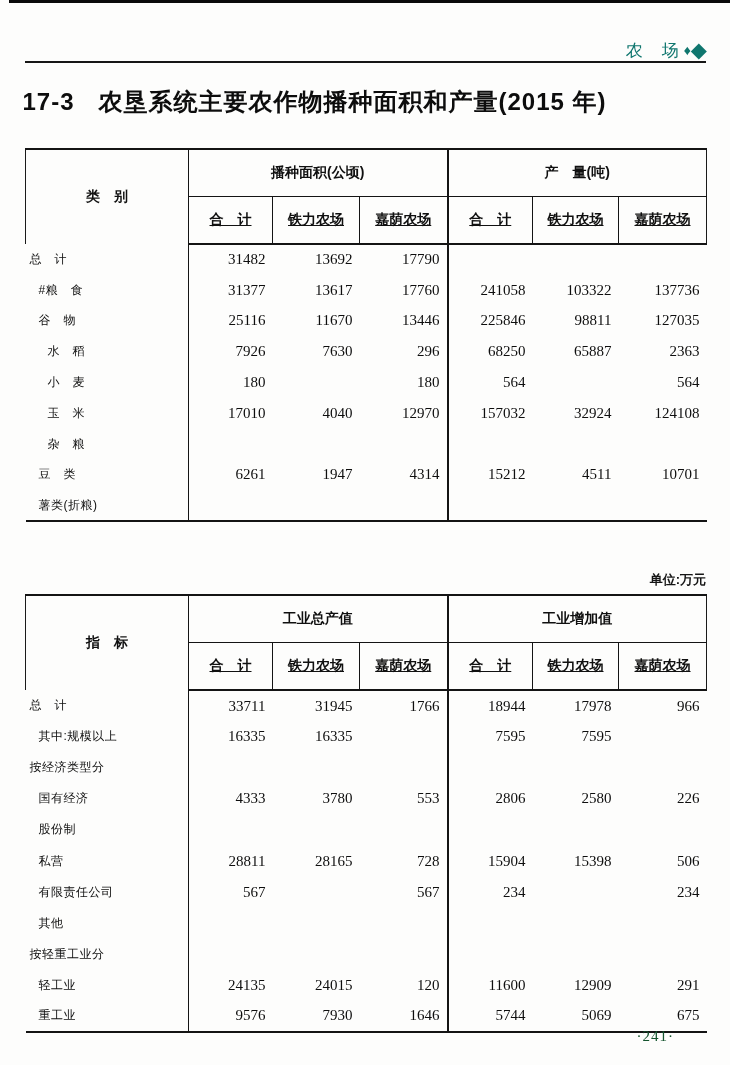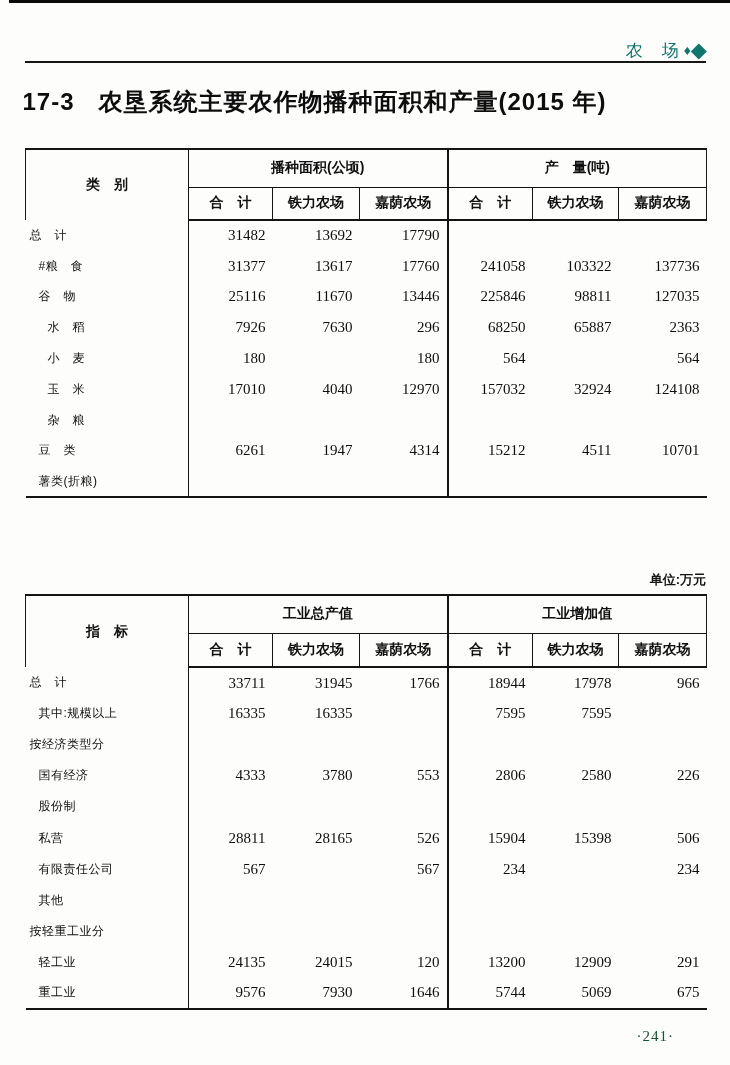--- a/index.html
+++ b/index.html
@@ -47,24 +47,24 @@
   #table1{top:148px;}
   #table2{top:594px;}
 
   col.c-lbl{width:163px;}
   col.c-1{width:84px;}  col.c-2{width:87px;}  col.c-3{width:88px;}
   col.c-4{width:85px;}  col.c-5{width:86px;}  col.c-6{width:88px;}
 
   thead th{
     font-family:"Liberation Sans","DejaVu Sans",sans-serif;
     font-weight:bold;font-size:14px;color:#101010;
-    text-align:center;vertical-align:middle;padding:4px;
+    text-align:center;vertical-align:middle;padding:14px;
   }
   tr.group-row{height:38px;}
-  tr.sub-row{height:33px;}
+  tr.sub-row{height:33px;text-decoration:underline;}
   #table2 tr.sub-row{height:34px;}
   th.stub{border-right:1.6px solid #141414;border-left:1.4px solid #1a1a1a;}
   th.ghead{border-bottom:1.4px solid #141414;}
   th.gdiv{border-left:2px solid #141414;}
   tr.sub-row th{border-bottom:2.5px solid #141414;}
   th.vdiv{border-left:1.4px solid #141414;}
   th.rend{border-right:1.4px solid #1a1a1a;}
 
   tbody tr{height:30.8px;}
   #table2 tbody tr{height:31.1px;}
@@ -284,21 +284,21 @@
           <td class="num c2"></td>
           <td class="num c3"></td>
           <td class="num c4"></td>
           <td class="num c5"></td>
           <td class="num c6"></td>
         </tr>
         <tr>
           <td class="lbl ind1">私营</td>
           <td class="num c1">28811</td>
           <td class="num c2">28165</td>
-          <td class="num c3">526</td>
+          <td class="num c3">728</td>
           <td class="num c4">15904</td>
           <td class="num c5">15398</td>
           <td class="num c6">506</td>
         </tr>
         <tr>
           <td class="lbl ind1">有限责任公司</td>
           <td class="num c1">567</td>
           <td class="num c2"></td>
           <td class="num c3">567</td>
           <td class="num c4">234</td>
@@ -321,21 +321,21 @@
           <td class="num c3"></td>
           <td class="num c4"></td>
           <td class="num c5"></td>
           <td class="num c6"></td>
         </tr>
         <tr>
           <td class="lbl ind1">轻工业</td>
           <td class="num c1">24135</td>
           <td class="num c2">24015</td>
           <td class="num c3">120</td>
-          <td class="num c4">13200</td>
+          <td class="num c4">11600</td>
           <td class="num c5">12909</td>
           <td class="num c6">291</td>
         </tr>
         <tr>
           <td class="lbl ind1">重工业</td>
           <td class="num c1">9576</td>
           <td class="num c2">7930</td>
           <td class="num c3">1646</td>
           <td class="num c4">5744</td>
           <td class="num c5">5069</td>

